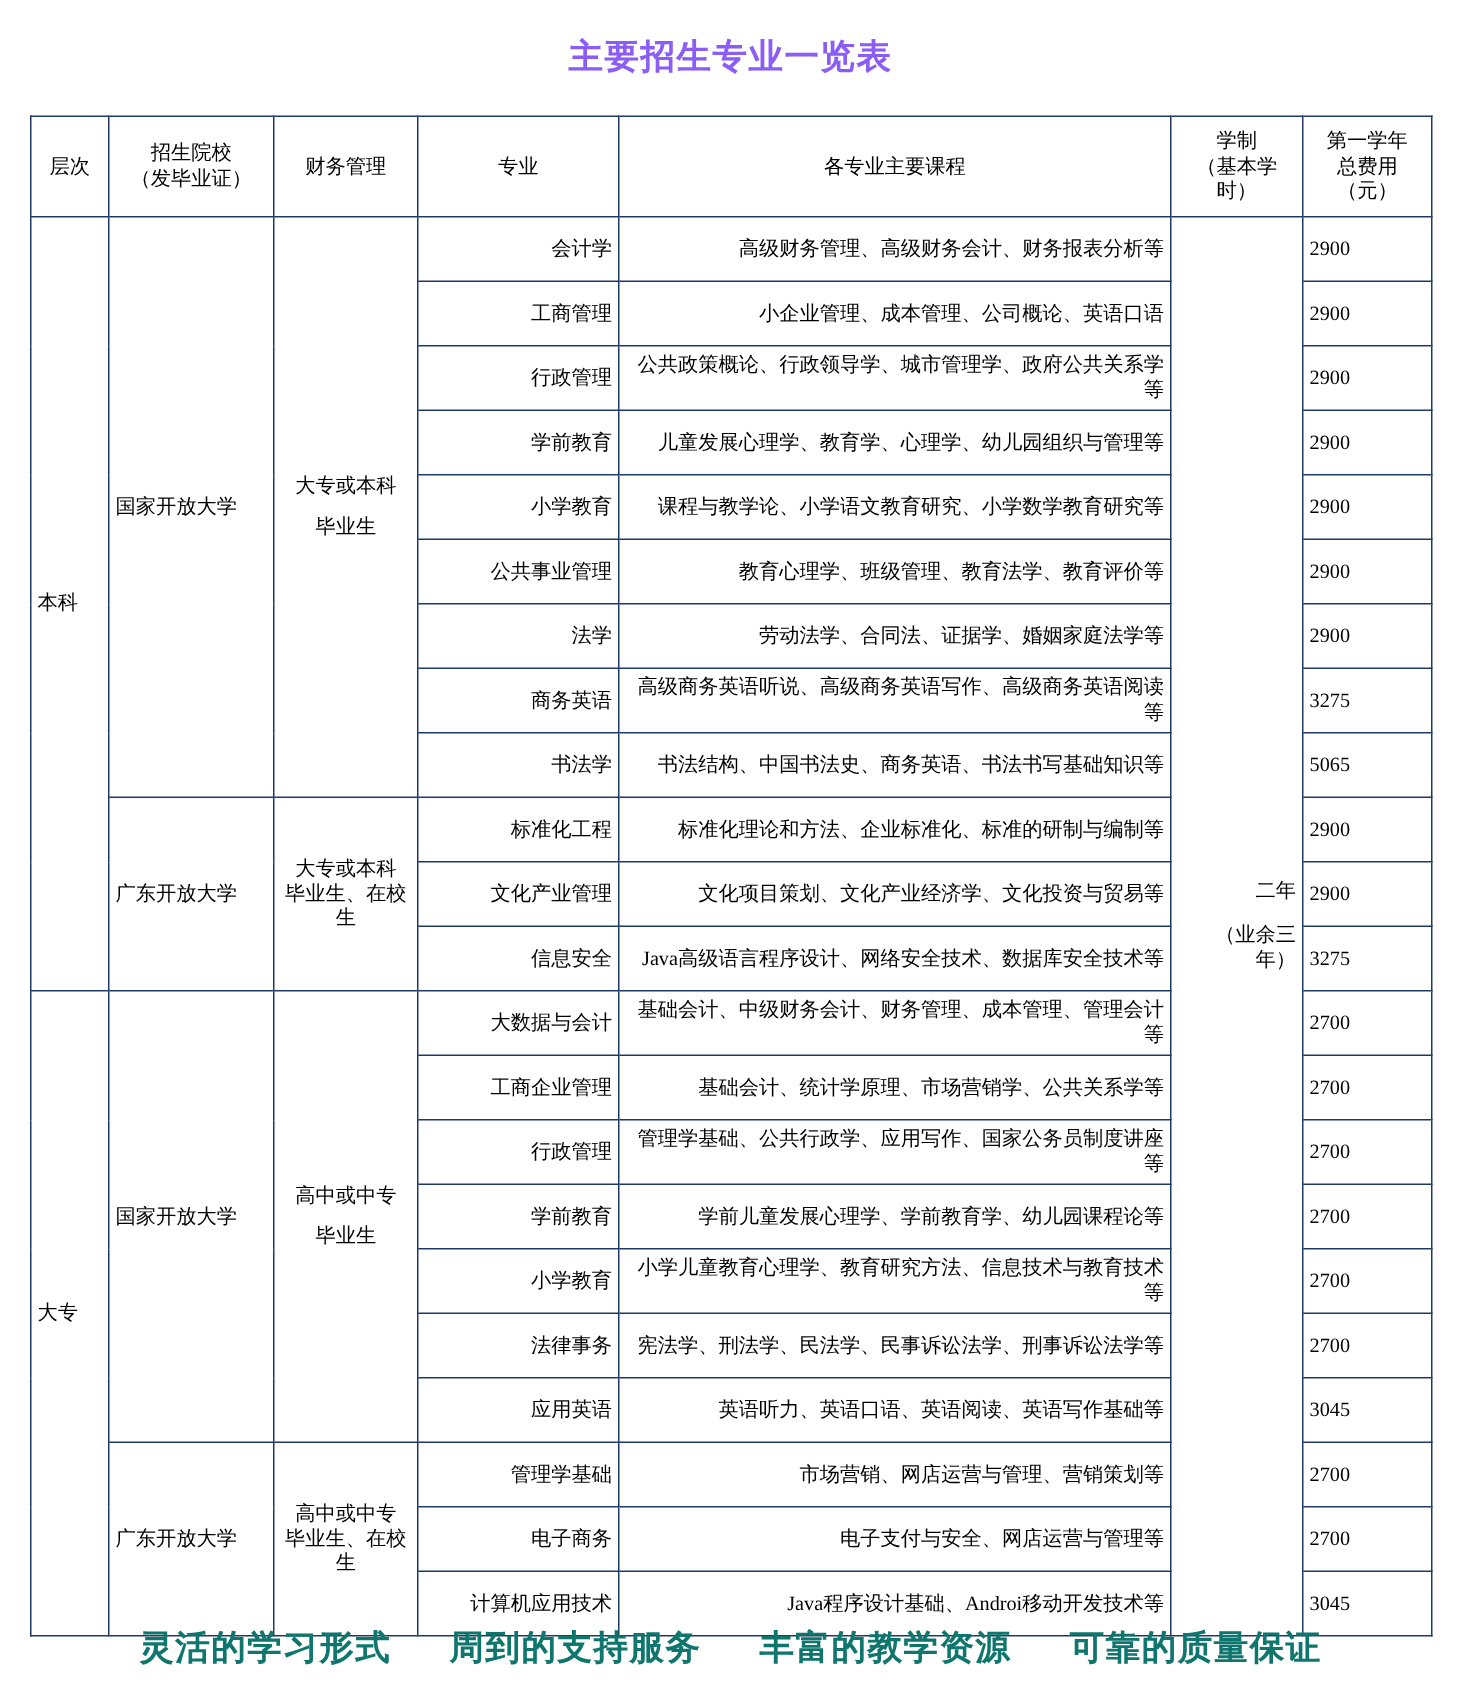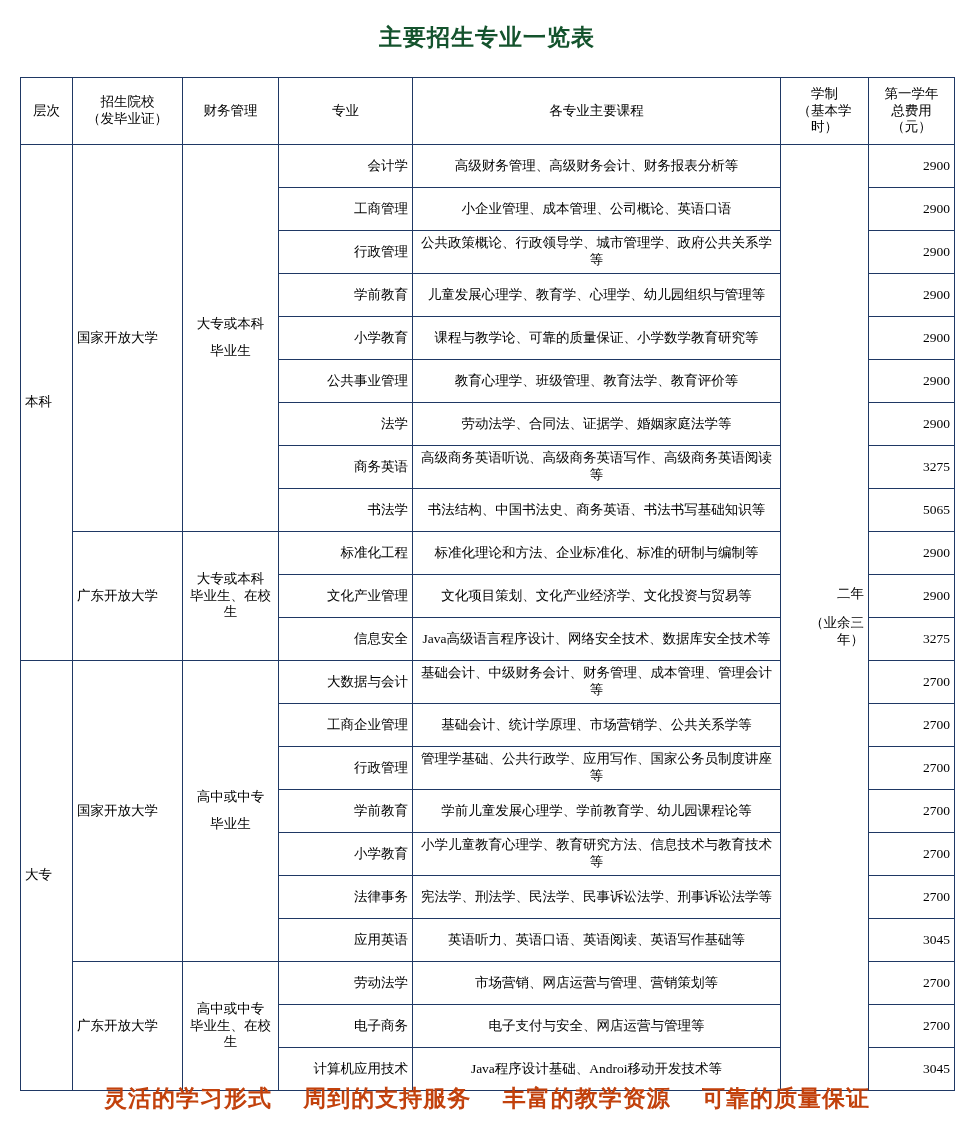--- a/index.html
+++ b/index.html
@@ -10,21 +10,21 @@
   body {
     width: 974px;
     height: 1132px;
     font-family: "Liberation Serif", "DejaVu Serif", serif;
     color: #000000;
     position: relative;
     overflow: hidden;
   }
   .page-title {
     text-align: center;
-    color: #14532d;
+    color: #8b5cf6;
     font-family: "Liberation Sans", sans-serif;
     font-weight: bold;
     font-size: 23px;
     letter-spacing: 1px;
     margin: 22px 0 0 0;
     padding: 0;
   }
   .table-wrap {
     margin: 24px 20px 0 20px;
   }
@@ -64,47 +64,46 @@
     font-size: 12.5px;
   }
   td.target span {
     display: block;
   }
   td.major {
     text-align: right;
     font-size: 13.5px;
   }
   td.course {
-    text-align: center;
+    text-align: right;
     font-size: 13px;
     padding-left: 6px;
   }
   td.duration {
     text-align: right;
     font-size: 13.5px;
   }
   td.duration span {
     display: block;
   }
   td.fee {
-    text-align: right;
     padding-right: 12px;
     font-size: 13.5px;
   }
   .row-h td {
     height: 38px;
   }
   .footer {
     position: absolute;
     left: 0;
     right: 0;
     bottom: 18px;
     text-align: center;
-    color: #c2410c;
-    font-family: Liberation Sans, sans-serif;
+    color: #0f766e;
+    font-family: Liberation Mono, monospace;
     font-weight: bold;
     font-size: 23px;
     letter-spacing: 1px;
   }
   .footer span {
     margin: 0 12px;
   }
 </style>
 </head>
 <body>
@@ -177,21 +176,21 @@
         <td class="course">公共政策概论、行政领导学、城市管理学、政府公共关系学等</td>
         <td class="fee">2900</td>
       </tr>
       <tr class="row-h">
         <td class="major">学前教育</td>
         <td class="course">儿童发展心理学、教育学、心理学、幼儿园组织与管理等</td>
         <td class="fee">2900</td>
       </tr>
       <tr class="row-h">
         <td class="major">小学教育</td>
-        <td class="course">课程与教学论、可靠的质量保证、小学数学教育研究等</td>
+        <td class="course">课程与教学论、小学语文教育研究、小学数学教育研究等</td>
         <td class="fee">2900</td>
       </tr>
       <tr class="row-h">
         <td class="major">公共事业管理</td>
         <td class="course">教育心理学、班级管理、教育法学、教育评价等</td>
         <td class="fee">2900</td>
       </tr>
       <tr class="row-h">
         <td class="major">法学</td>
         <td class="course">劳动法学、合同法、证据学、婚姻家庭法学等</td>
@@ -271,21 +270,21 @@
         <td class="course">英语听力、英语口语、英语阅读、英语写作基础等</td>
         <td class="fee">3045</td>
       </tr>
 
       <tr class="row-h">
         <td class="school" rowspan="3">广东开放大学</td>
         <td class="target" rowspan="3">
           <span>高中或中专</span>
           <span>毕业生、在校生</span>
         </td>
-        <td class="major">劳动法学</td>
+        <td class="major">管理学基础</td>
         <td class="course">市场营销、网店运营与管理、营销策划等</td>
         <td class="fee">2700</td>
       </tr>
       <tr class="row-h">
         <td class="major">电子商务</td>
         <td class="course">电子支付与安全、网店运营与管理等</td>
         <td class="fee">2700</td>
       </tr>
       <tr class="row-h">
         <td class="major">计算机应用技术</td>

